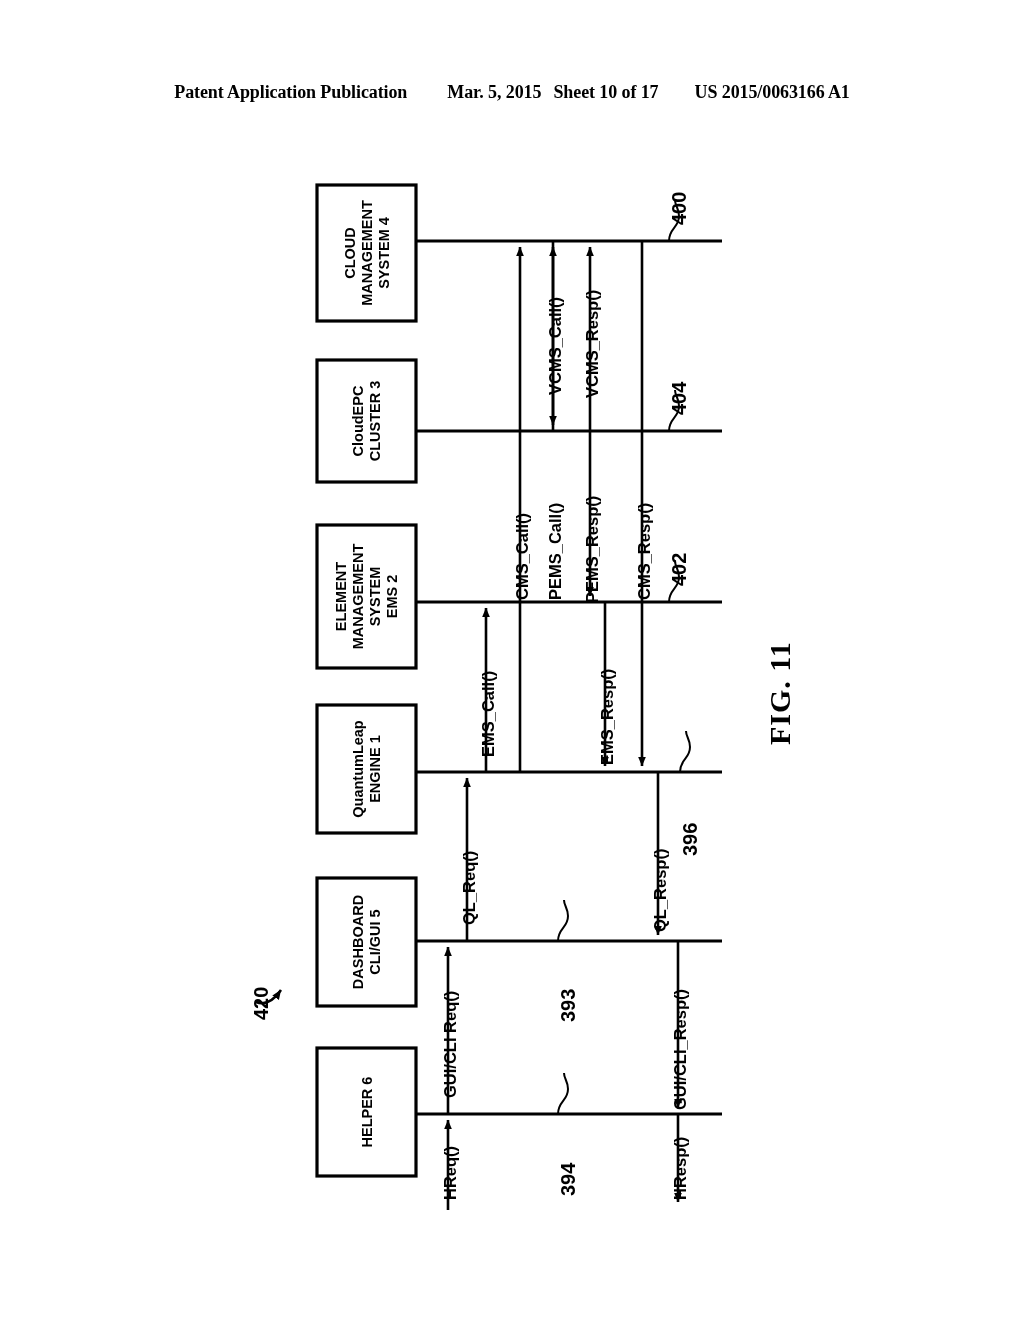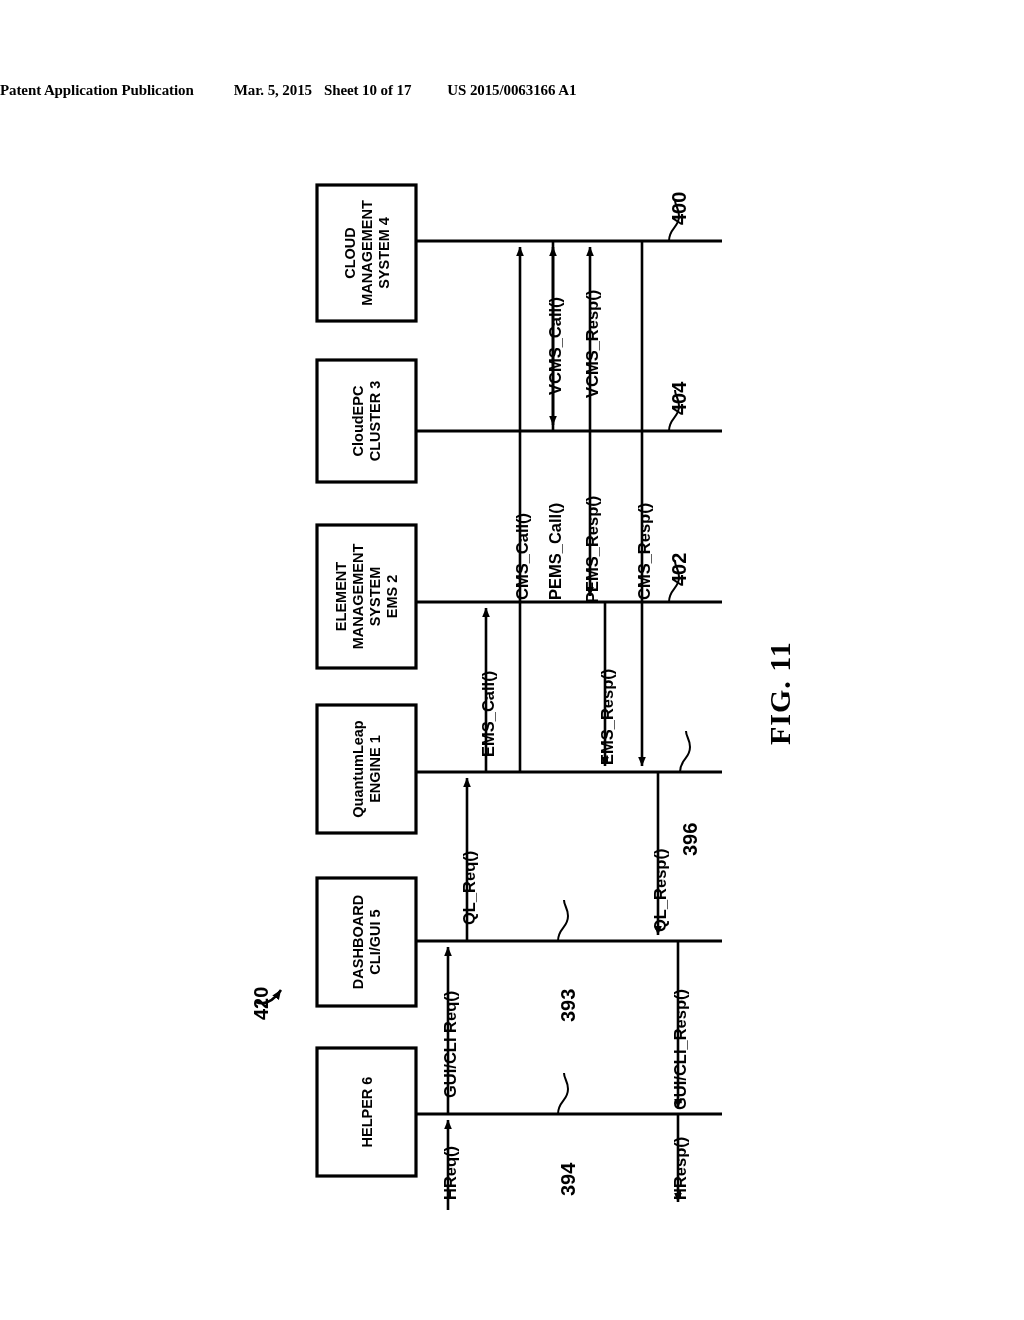--- a/index.html
+++ b/index.html
@@ -21,24 +21,24 @@
     left: 0; top: 0;
     width: 1024px;
     height: 1320px;
   }
   
   .pub-header {
     position: absolute;
     left: 0;
     top: 82px;
     width: 1024px;
-    text-align: left;
+    text-align: center;
     font-family: "Liberation Serif", serif;
     font-weight: bold;
-    font-size: 15px;
+    font-size: 18px;
     letter-spacing: -0.1px;
     white-space: nowrap;
   }
   .pub-header .seg { display: inline-block; vertical-align: baseline; }
   .pub-header .gap-a { width: 40px; display: inline-block; }
   .pub-header .gap-b { width: 12px; display: inline-block; }
   .pub-header .gap-c { width: 36px; display: inline-block; }
 
   
   #figure-svg {

